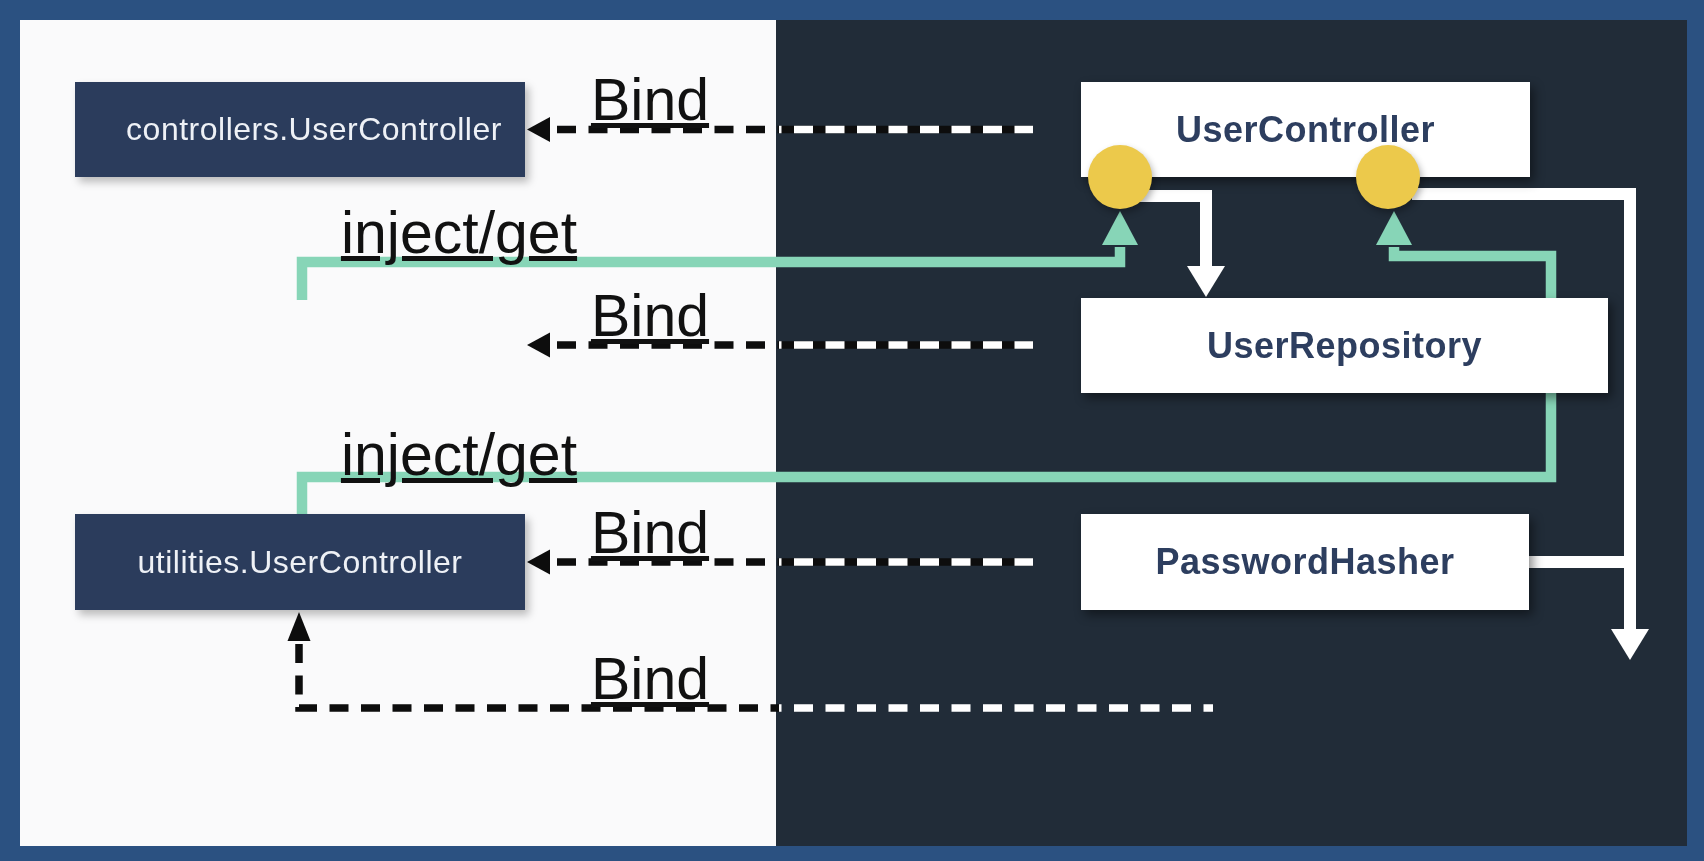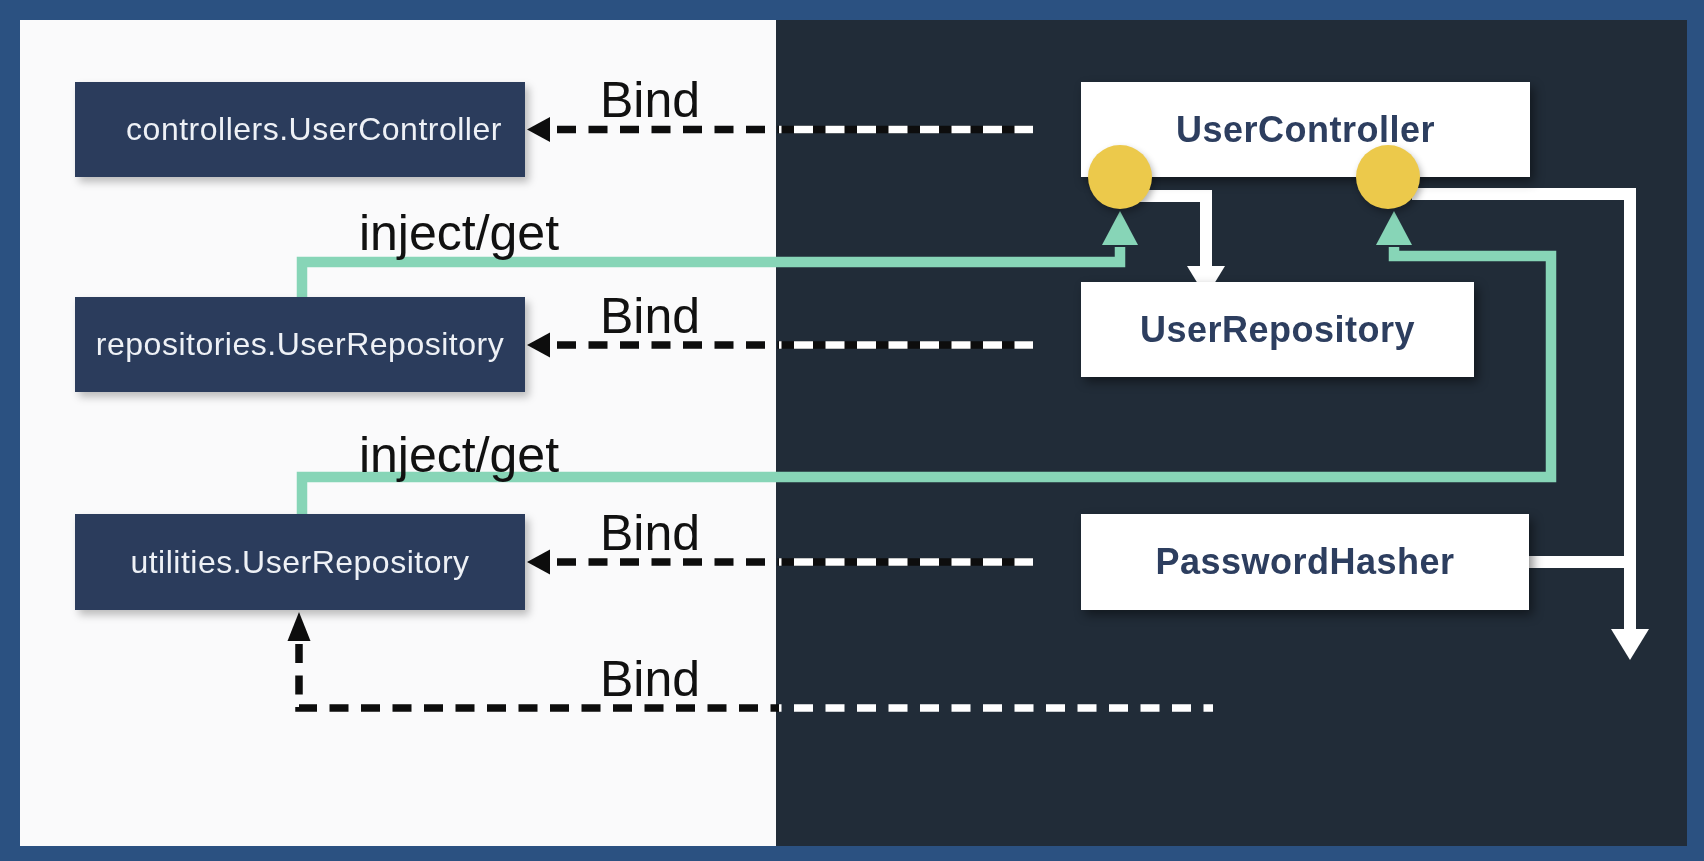--- a/index.html
+++ b/index.html
@@ -54,47 +54,48 @@
     font-weight: 700;
     letter-spacing: 0.5px;
     box-shadow: 4px 5px 10px rgba(0,0,0,0.45);
     margin-left: 48px;
   }
 
   .l1 { left: 75px;   top: 82px;  width: 450px; height: 95px; padding-left: 28px; }
   .l2 { left: 75px;   top: 297px; width: 450px; height: 95px; }
   .l3 { left: 75px;   top: 514px; width: 450px; height: 96px; }
   .r1 { left: 1033px; top: 82px;  width: 449px; height: 95px; }
-  .r2 { left: 1033px; top: 282px; width: 393px; height: 95px; }
+  .r2 { left: 1033px; top: 298px; width: 527px; height: 95px; }
   .r3 { left: 1033px; top: 514px; width: 448px; height: 96px; }
   .r4 { left: 1217px; top: 662px; width: 448px; height: 95px; }
 
   
   .port {
     position: absolute;
     z-index: 4;
     width: 64px; height: 64px;
     border-radius: 50%;
     background: var(--yellow-port, #ecc94b);
     box-shadow: 2px 4px 7px rgba(0,0,0,0.3);
   }
   .port-left  { left: 1088px; top: 145px; }
   .port-right { left: 1356px; top: 145px; }
 
   
   .lbl {
     position: absolute;
     z-index: 5;
     color: var(--label-text, #111111);
-    font-size: 50px;
+    font-size: 59px;
     font-weight: 400;
     line-height: 58px;
     height: 58px;
     text-align: center;
     white-space: nowrap;
+    text-decoration: underline;
   }
   .lbl-bind   { left: 550px; width: 200px; }
   .lbl-inject { left: 339px; width: 240px; }
   .bind1 { top: 71px;  }
   .bind2 { top: 287px; }
   .bind3 { top: 504px; }
   .bind4 { top: 650px; }
   .inject1 { top: 204px; }
   .inject2 { top: 426px; }
 </style>
@@ -154,25 +155,22 @@
       <path class="wire-white" d="M 1412,194 L 1630,194 L 1630,630"></path>
       <line class="wire-white" x1="1630" y1="562" x2="1514" y2="562"></line>
       <polygon class="head-white" points="1484,562 1516,543 1516,581"></polygon>
       <polygon class="head-white" points="1630,660 1611,629 1649,629"></polygon>
     </g>
   </svg>
 
   <div class="box box-navy l1">
     <span>controllers.UserController</span>
   </div>
-  <div class="box box-navy l2">
-    <span>repositories.UserRepository</span>
-  </div>
   <div class="box box-navy l3">
-    <span>utilities.UserRepository</span>
+    <span>utilities.UserController</span>
   </div>
 
   <div class="box box-white r1">
     <span>UserController</span>
   </div>
   <div class="box box-white r2">
     <span>UserRepository</span>
   </div>
   <div class="box box-white r3">
     <span>PasswordHasher</span>

